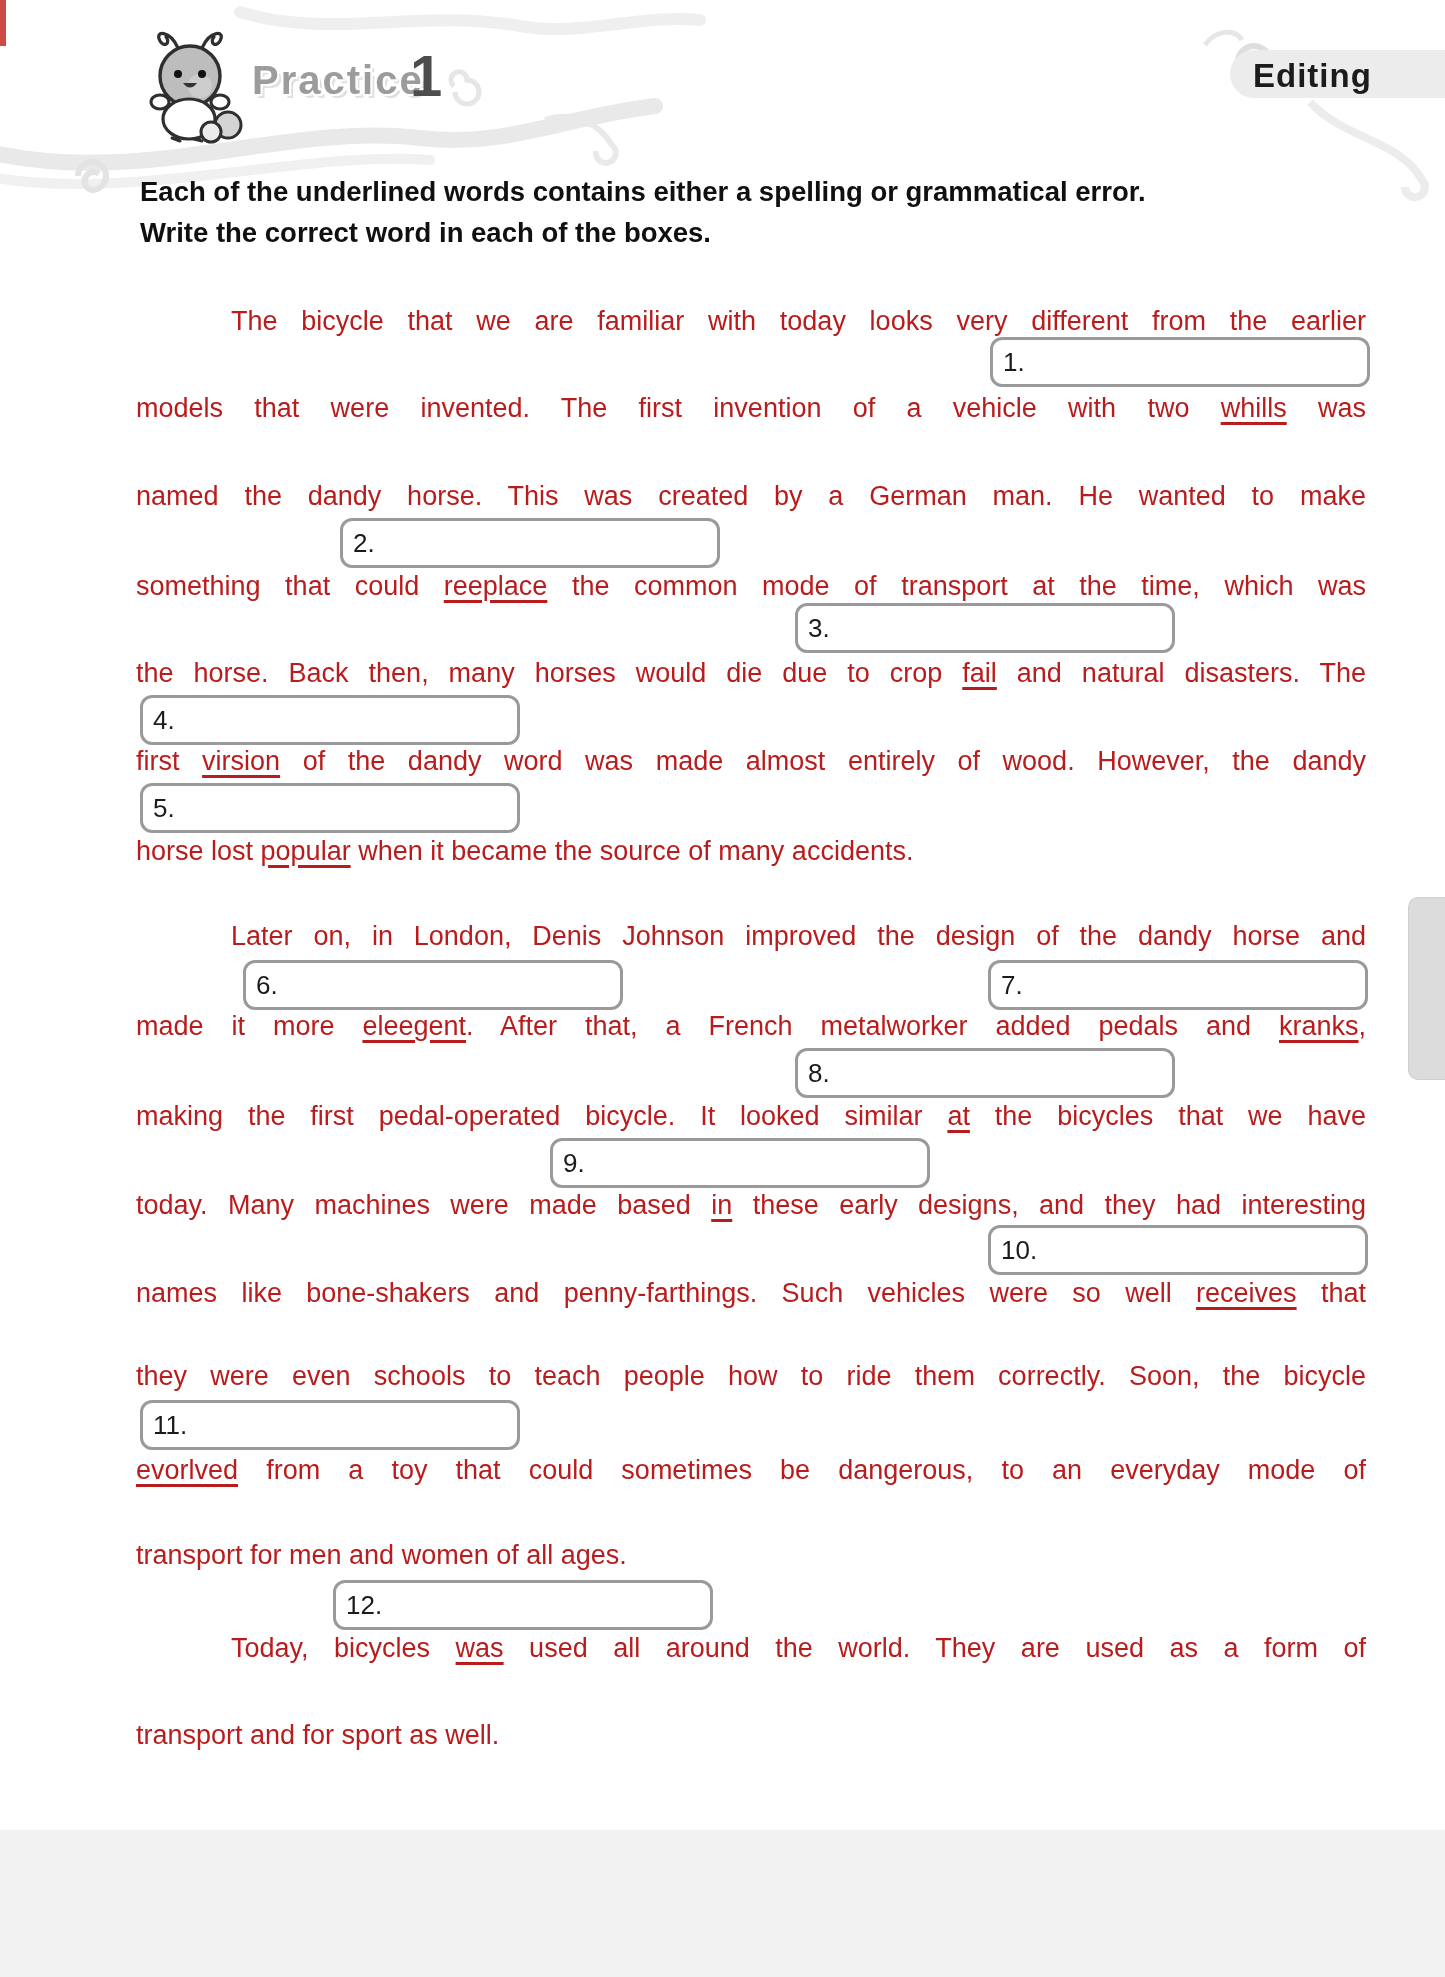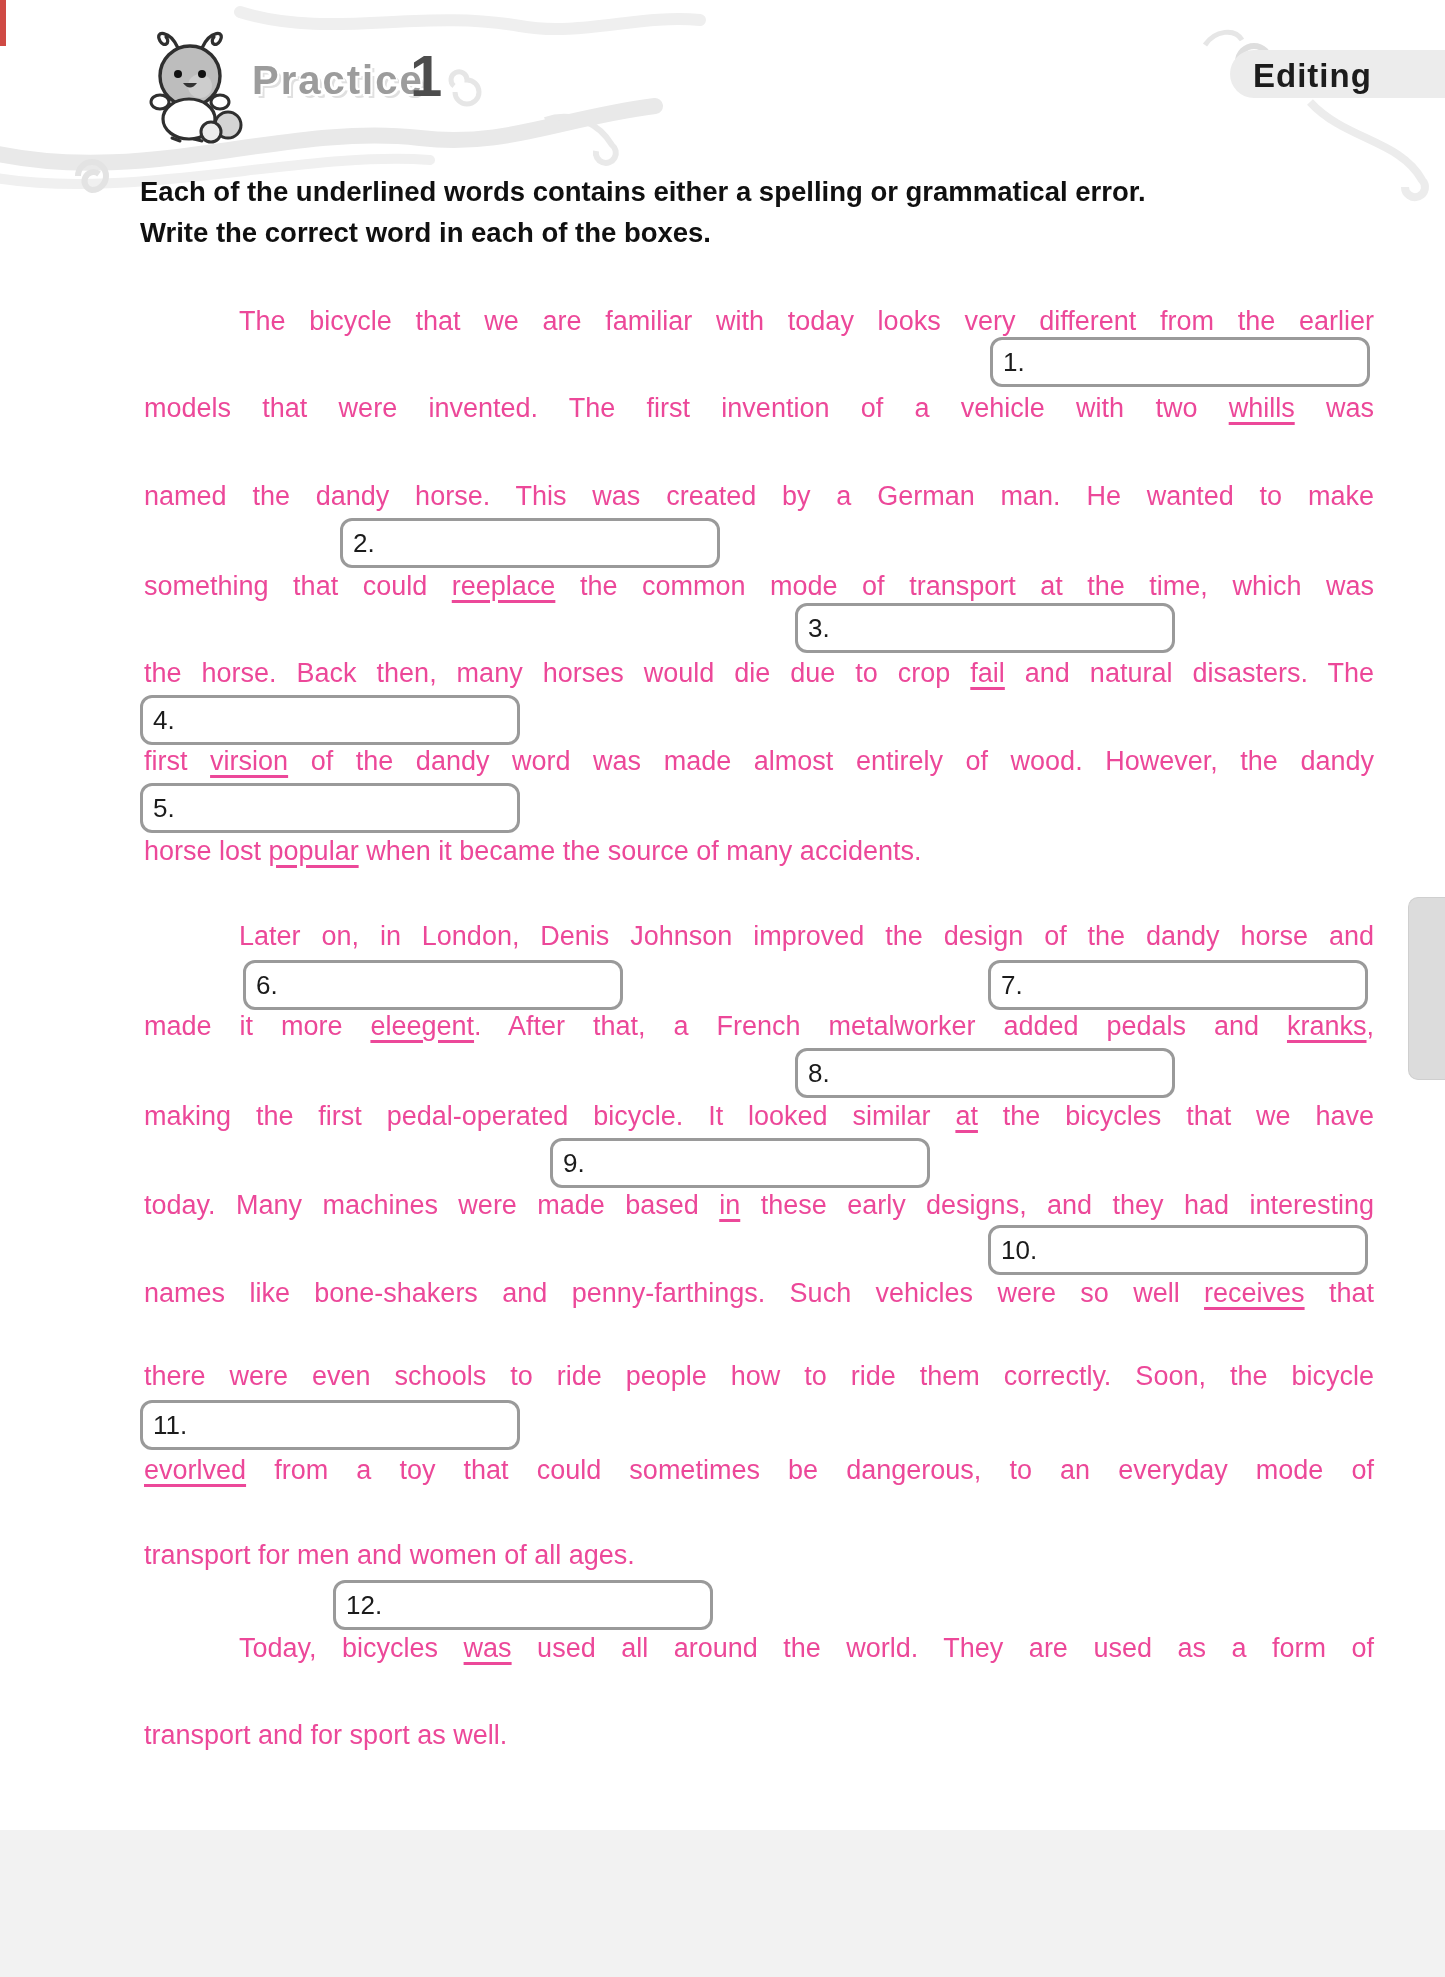--- a/index.html
+++ b/index.html
@@ -40,22 +40,22 @@
   }
   
   .instr{
     position:absolute;left:140px;width:1120px;z-index:5;
     font-size:27.5px;font-weight:bold;color:#101010;
   }
   .instr.i1{top:176px;}
   .instr.i2{top:217px;}
   
   .pl{
-    position:absolute;left:144px;width:1230px;z-index:5;
-    font-size:27px;line-height:34px;color:#ec4899;
+    position:absolute;left:136px;width:1230px;z-index:5;
+    font-size:27px;line-height:34px;color:#b91c1c;
     text-align:justify;text-align-last:justify;
   }
   .pl.end{text-align:left;text-align-last:left;}
   .pl.ind{text-indent:95px;}
   .u{text-decoration:underline;text-decoration-thickness:2.5px;text-underline-offset:5px;}
   .l1{top:304px;}  .l2{top:391px;}  .l3{top:479px;}  .l4{top:569px;}
   .l5{top:656px;}  .l6{top:744px;}  .l7{top:834px;}  .l8{top:919px;}
   .l9{top:1009px;} .l10{top:1099px;}.l11{top:1188px;}.l12{top:1276px;}
   .l13{top:1359px;}.l14{top:1453px;}.l15{top:1538px;}.l16{top:1631px;}
   .l17{top:1718px;}
@@ -131,21 +131,21 @@
   <div class="pl l4"><span>something that could </span><span class="u">reeplace</span><span> the common mode of transport at the time, which was</span></div>
   <div class="pl l3"><span>named the dandy horse. This was created by a German man. He wanted to make</span></div>
   <div class="pl l5"><span>the horse. Back then, many horses would die due to crop </span><span class="u">fail</span><span> and natural disasters. The</span></div>
   <div class="pl l6"><span>first </span><span class="u">virsion</span><span> of the dandy word was made almost entirely of wood. However, the dandy</span></div>
   <div class="pl end l7"><span>horse lost </span><span class="u">popular</span><span> when it became the source of many accidents.</span></div>
   <div class="pl ind l8"><span>Later on, in London, Denis Johnson improved the design of the dandy horse and</span></div>
   <div class="pl l9"><span>made it more </span><span class="u">eleegent</span><span>. After that, a French metalworker added pedals and </span><span class="u">kranks</span><span>,</span></div>
   <div class="pl l10"><span>making the first pedal-operated bicycle. It looked similar </span><span class="u">at</span><span> the bicycles that we have</span></div>
   <div class="pl l11"><span>today. Many machines were made based </span><span class="u">in</span><span> these early designs, and they had interesting</span></div>
   <div class="pl l12"><span>names like bone-shakers and penny-farthings. Such vehicles were so well </span><span class="u">receives</span><span> that</span></div>
-  <div class="pl l13"><span>there were even schools to ride people how to ride them correctly. Soon, the bicycle</span></div>
+  <div class="pl l13"><span>they were even schools to teach people how to ride them correctly. Soon, the bicycle</span></div>
   <div class="pl l14"><span class="u">evorlved</span><span> from a toy that could sometimes be dangerous, to an everyday mode of</span></div>
   <div class="pl end l15"><span>transport for men and women of all ages.</span></div>
   <div class="pl ind l16"><span>Today, bicycles </span><span class="u">was</span><span> used all around the world. They are used as a form of</span></div>
   <div class="pl end l17"><span>transport and for sport as well.</span></div>
 
   <div class="abox b1"><span class="abox-label">1.</span></div>
   <div class="abox b2"><span class="abox-label">2.</span></div>
   <div class="abox b3"><span class="abox-label">3.</span></div>
   <div class="abox b4"><span class="abox-label">4.</span></div>
   <div class="abox b5"><span class="abox-label">5.</span></div>

